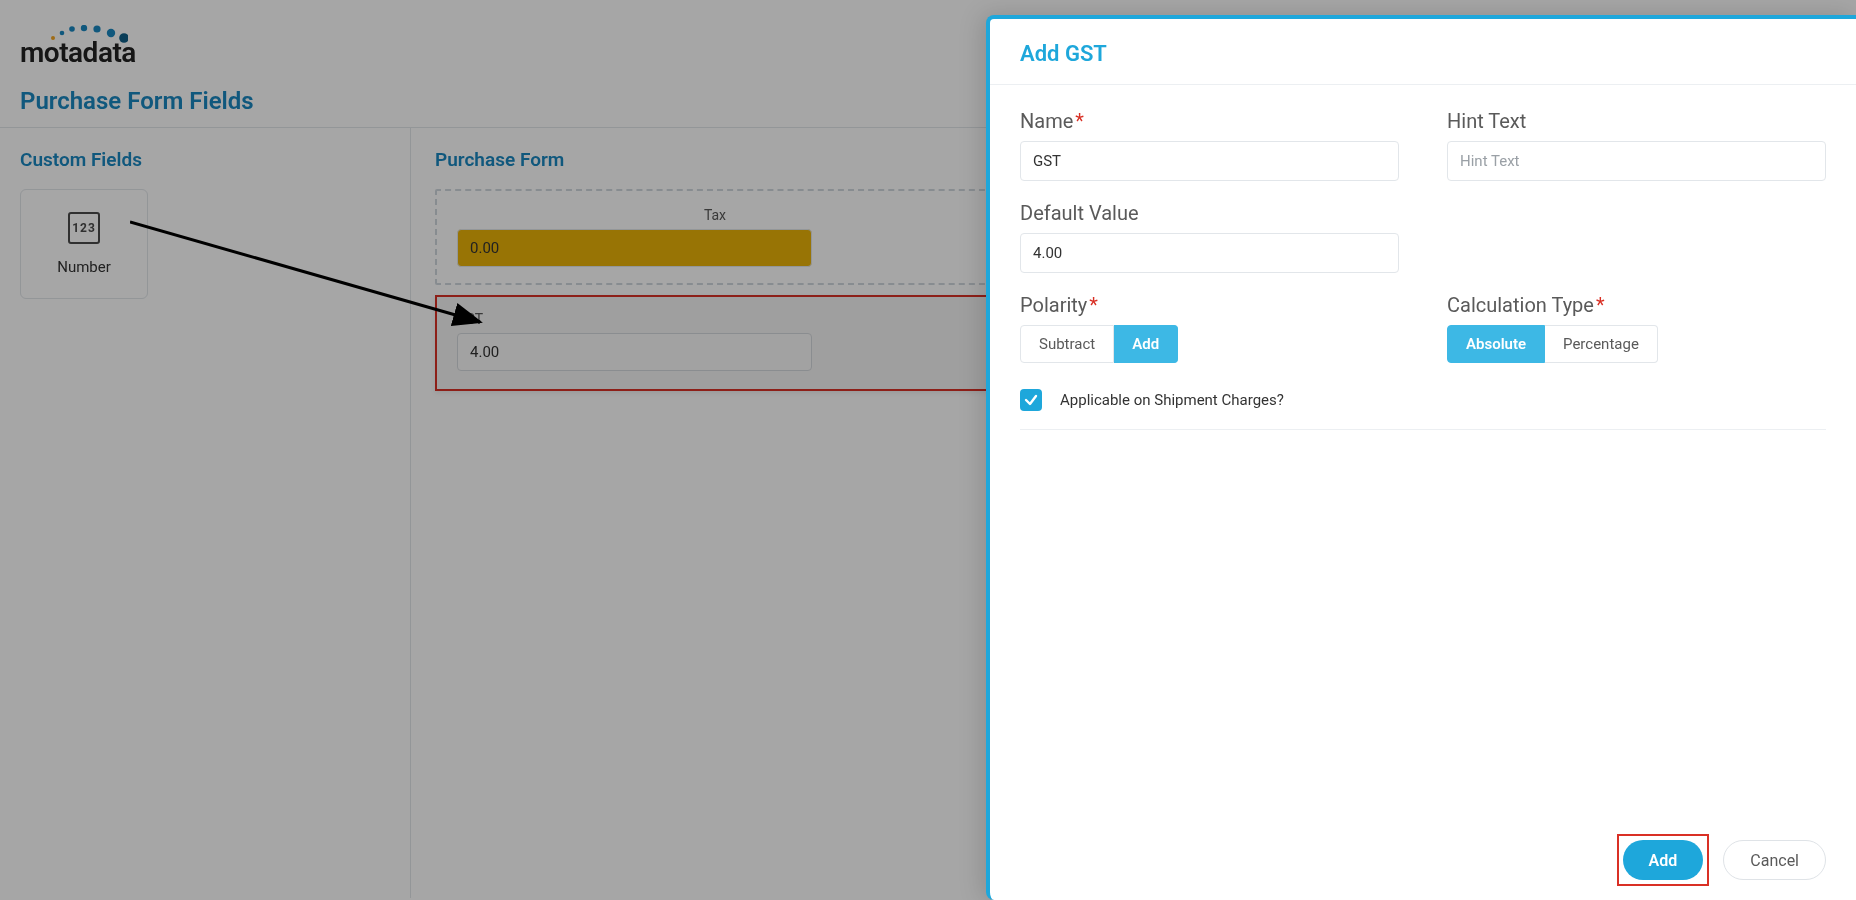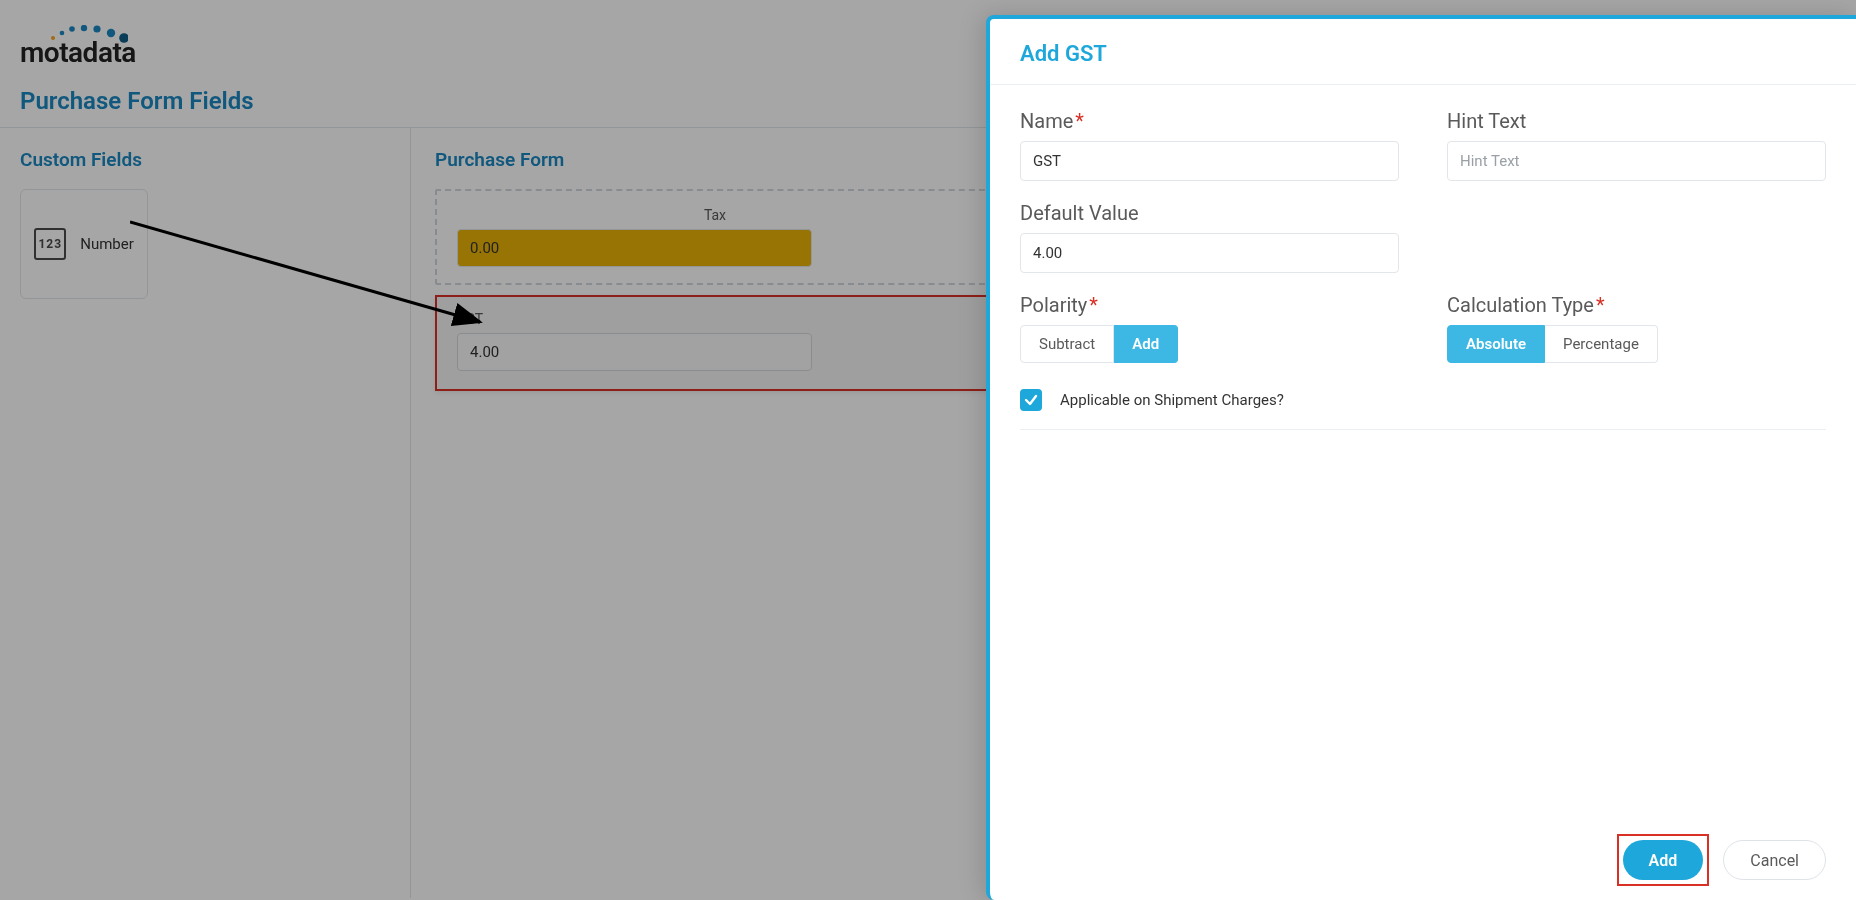--- a/index.html
+++ b/index.html
@@ -71,21 +71,21 @@
       font-weight: 600;
       color: #1a87c0;
       margin-bottom: 18px;
     }
     .number-tile {
       width: 128px;
       height: 110px;
       border: 1px solid #e2e6ea;
       border-radius: 6px;
       display: flex;
-      flex-direction: row;
+      flex-direction: column;
       align-items: center;
       justify-content: center;
       gap: 14px;
       background: #fff;
       cursor: grab;
     }
     .num-icon {
       width: 32px;
       height: 32px;
       border: 2px solid #4a4a4a;

